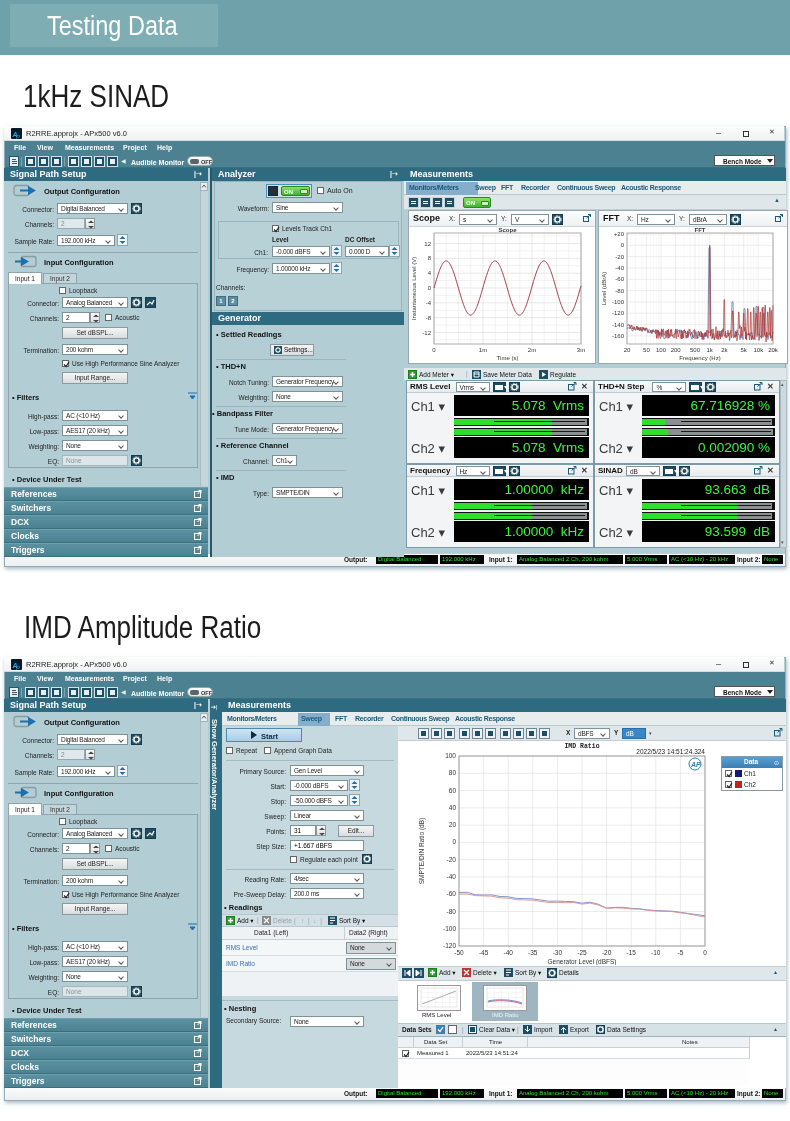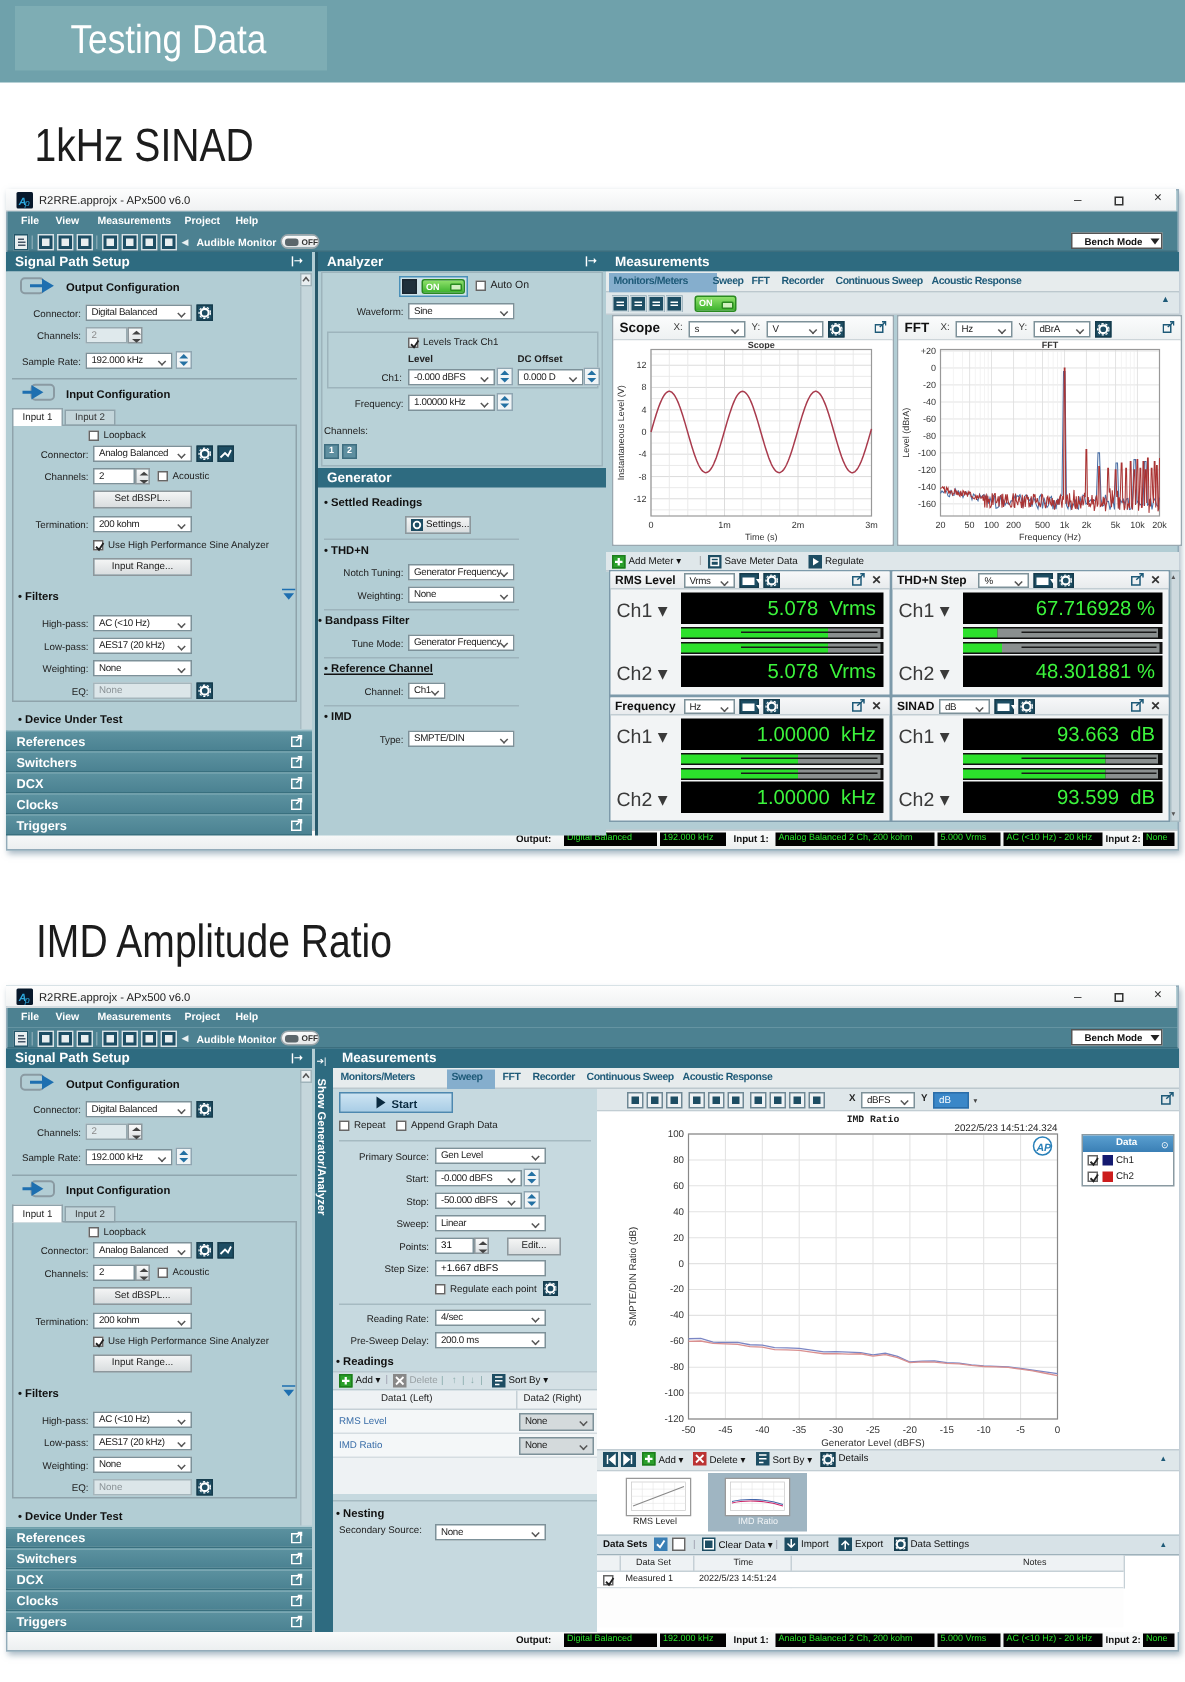--- a/index.html
+++ b/index.html
@@ -304,21 +304,21 @@
     <div class="sec" style="left:216px;top:362px;">• THD+N</div>
     <div class="lbl" style="left:219px;top:377px;width:50px;">Notch Tuning:</div>
     <div class="dd" style="left:272px;top:376px;width:71px;height:11px;">Generator Frequency</div>
     <div class="lbl" style="left:219px;top:392px;width:50px;">Weighting:</div>
     <div class="dd" style="left:272px;top:391px;width:71px;height:11px;">None</div>
     <div style="left:216px;top:406px;width:130px;height:1px;background:#9db4bc;"></div>
     <div class="sec" style="left:212px;top:409px;">• Bandpass Filter</div>
     <div class="lbl" style="left:219px;top:424px;width:50px;">Tune Mode:</div>
     <div class="dd" style="left:272px;top:423px;width:71px;height:11px;">Generator Frequency</div>
     <div style="left:216px;top:438px;width:130px;height:1px;background:#9db4bc;"></div>
-    <div class="sec" style="left:216px;top:441px;text-decoration:underline;">• Reference Channel</div>
+    <div class="sec" style="left:216px;top:441px;">• Reference Channel</div>
     <div class="lbl" style="left:219px;top:456px;width:50px;">Channel:</div>
     <div class="dd" style="left:272px;top:455px;width:25px;height:11px;">Ch1</div>
     <div style="left:216px;top:470px;width:130px;height:1px;background:#9db4bc;"></div>
     <div class="sec" style="left:216px;top:473px;">• IMD</div>
     <div class="lbl" style="left:219px;top:488px;width:50px;">Type:</div>
     <div class="dd" style="left:272px;top:487px;width:71px;height:11px;">SMPTE/DIN</div>
     <div class="hdr" style="left:404px;top:168px;width:382px;height:13px;">Measurements</div>
     <div style="left:404px;top:181px;width:382px;height:14px;background:#e7eced;border-bottom:1px solid #bcc8ce;"></div>
     <div class="tab" style="left:406px;top:182px;width:72px;height:13px;background:#85aecd;">Monitors/Meters</div>
     <div class="tab" style="left:472px;top:182px;width:26px;height:13px;">Sweep</div>
@@ -584,21 +584,21 @@
     <div style="left:642px;top:419px;width:23px;height:3px;background:#2ce02c;"></div>
     <div style="left:642px;top:422px;width:23px;height:3px;background:#2ce02c;"></div>
     <div style="left:665px;top:419px;width:107px;height:6px;background:#8a8f8f;"></div>
     <div style="left:681px;top:421px;width:90px;height:1px;background:#1a1a1a;"></div>
     <div style="left:642px;top:428px;width:133px;height:8px;background:#111;"></div>
     <div style="left:642px;top:429px;width:26px;height:3px;background:#2ce02c;"></div>
     <div style="left:642px;top:432px;width:26px;height:3px;background:#2ce02c;"></div>
     <div style="left:668px;top:429px;width:105px;height:6px;background:#8a8f8f;"></div>
     <div style="left:681px;top:431px;width:90px;height:1px;background:#1a1a1a;"></div>
     <div class="chl" style="left:599px;top:438px;">Ch2 ▾</div>
-    <div class="lcd" style="left:642px;top:437px;width:133px;height:21px;">48.301881 %</div>
+    <div class="lcd" style="left:642px;top:437px;width:133px;height:21px;">0.002090 %</div>
     <div style="left:406px;top:464px;width:188px;height:84px;background:#f2f4f5;border:1px solid #7d9aaa;"></div>
     <div class="mhd" style="left:407px;top:465px;width:186px;height:12px;"></div>
     <div style="left:410px;top:466px;font-size:8px;font-weight:bold;color:#111;">Frequency</div>
     <div class="dd" style="left:455.6px;top:466px;width:34px;height:10px;">Hz</div>
     <div style="left:492.6px;top:466px;width:13px;height:10px;background:#1d4d63;border:1px solid #163c4d;">
       <div style="left:1px;top:2px;width:8px;height:5px;background:#fff;"></div>
       <div style="left:10px;top:3px;border-left:2px solid transparent;border-right:2px solid transparent;border-top:3px solid #fff;"></div>
     </div>
     <div style="left:508.6px;top:466px;width:11px;height:10px;background:#1d4d63;border:1px solid #163c4d;">
       <svg width="9" height="8">

